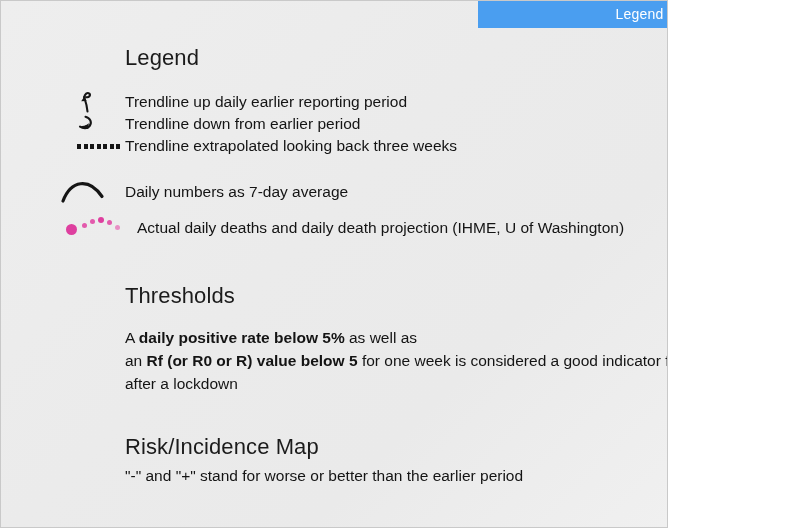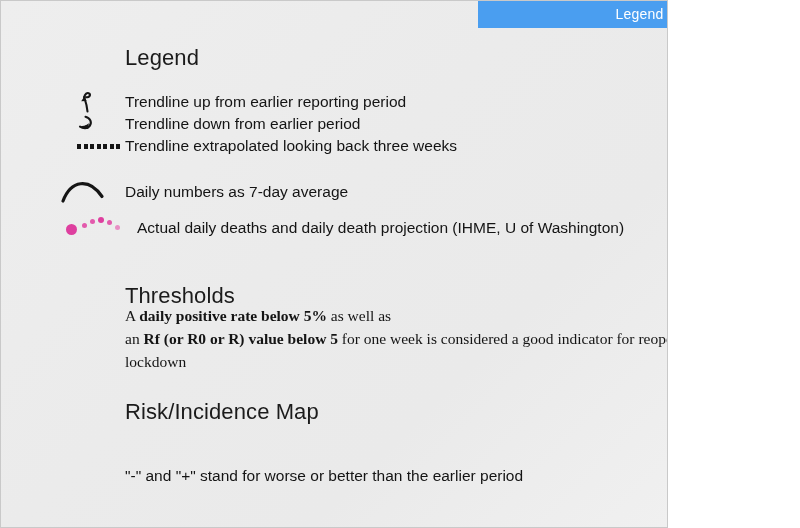--- a/index.html
+++ b/index.html
@@ -43,21 +43,21 @@
     position: absolute;
     left: 124px;
     font-size: 22px;
     color: #1b1b1b;
     font-weight: 400;
     letter-spacing: 0.1px;
     white-space: nowrap;
   }
   #heading-graph { top: 44px; }
   #heading-thresholds { top: 282px; }
-  #heading-riskmap { top: 398px; }
+  #heading-riskmap { top: 433px; }
 
   
   .legend-row {
     position: absolute;
     left: 0;
     width: 800px;
     height: 22px;
   }
   .legend-row .icon-cell {
     position: absolute;
@@ -112,26 +112,25 @@
   .pink-dots b {
     position: absolute;
     border-radius: 50%;
     display: block;
   }
 
   
   #threshold-text {
     position: absolute;
     left: 124px;
-    top: 303px;
+    top: 325px;
     width: 640px;
     font-size: 15.5px;
     line-height: 23px;
     color: #141414;
-    font-family: Liberation Serif, serif;
   }
   #threshold-text b { font-weight: bold; }
 
   
   #riskmap-caption {
     position: absolute;
     left: 124px;
     top: 464px;
     font-size: 15.5px;
     line-height: 22px;
@@ -149,21 +148,21 @@
   <div id="heading-graph" class="section-heading">Legend</div>
 
   <div id="row-trend-up" class="legend-row">
     <div class="icon-cell">
       <svg class="icon-svg" width="40" height="22" viewBox="0 0 40 22" aria-hidden="true">
         <path d="M36.5 20.5 C 36.0 15.0, 34.4 9.6, 33.2 6.0" stroke="#151515" stroke-width="2.1" fill="none" stroke-linecap="round"></path>
         <path d="M33.2 6.4 C 33.6 3.2, 36.4 1.0, 38.3 2.6 C 39.9 4.2, 38.0 6.8, 35.3 6.2" stroke="#151515" stroke-width="2.1" fill="none" stroke-linecap="round"></path>
         <path d="M33.3 5.6 L 30.2 10.3 L 35.6 9.9 Z" fill="#151515"></path>
       </svg>
     </div>
-    <div class="row-label">Trendline up from earlier reporting period</div>
+    <div class="row-label">Trendline up daily earlier reporting period</div>
   </div>
 
   <div id="row-trend-dot" class="legend-row">
     <div class="icon-cell">
       <div class="dotted-line">
         <i style="left:0px;"></i>
         <i style="left:6.5px;"></i>
         <i style="left:13px;"></i>
         <i style="left:19.5px;"></i>
         <i style="left:26px;"></i>

